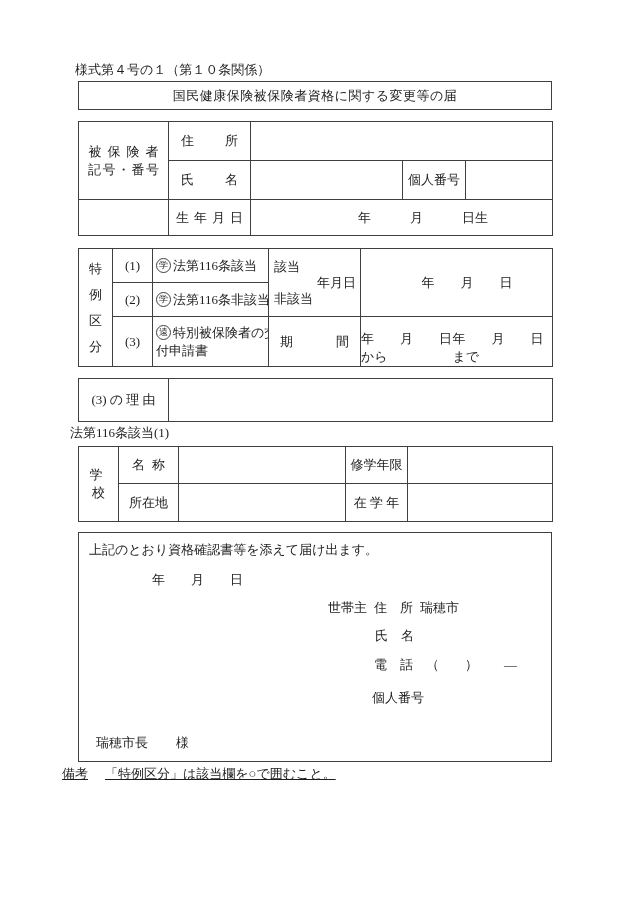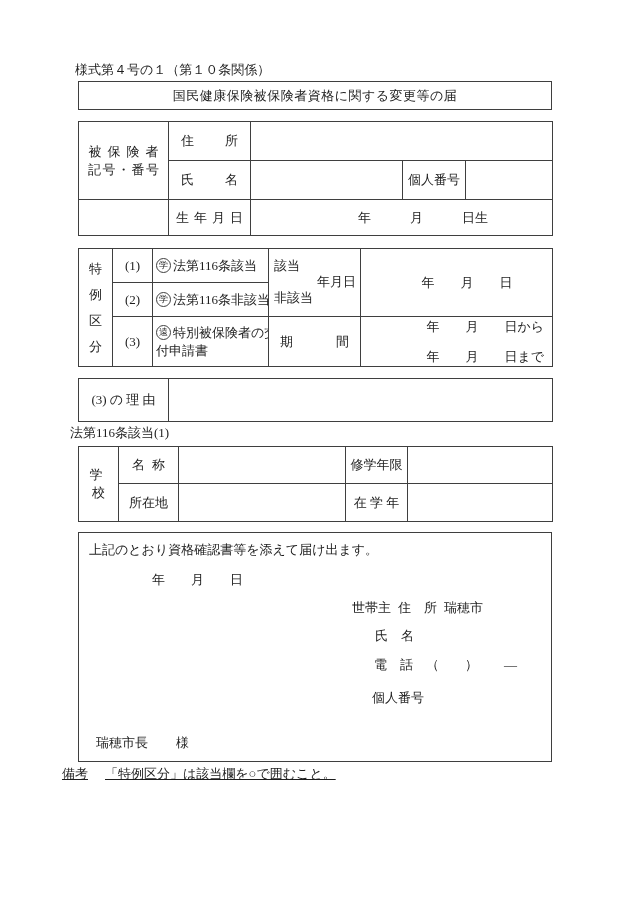--- a/index.html
+++ b/index.html
@@ -21,24 +21,24 @@
   .ls1{letter-spacing:1.5px;margin-right:-1.5px;}
   .ls5{letter-spacing:5px;margin-right:-5px;text-align:right;}
   .jus{display:flex;justify-content:space-between;padding:0 9px;}
   .vcol{display:flex;flex-direction:column;justify-content:space-evenly;align-items:center;height:112px;}
   .l1{display:flex;align-items:center;white-space:nowrap;}
   .l2:empty{display:none;}
   .circ{
     display:inline-flex;flex:none;width:13px;height:13px;border:1px solid #3f3f3f;border-radius:50%;
     font-size:9px;line-height:13px;justify-content:center;align-items:center;margin-right:2px;
   }
-  .dcell{display:flex;flex-direction:column;justify-content:center;height:100%;line-height:16px;padding:0 4px 0 5px;font-family:Liberation Mono, monospace;}
+  .dcell{display:flex;flex-direction:column;justify-content:center;height:100%;line-height:16px;padding:0 4px 0 5px;}
   .ta-l{text-align:left;}
   .ta-r{text-align:right;}
-  .pcell{display:flex;flex-direction:column;justify-content:space-between;align-items:flex-end;height:48px;padding-right:8px;}
+  .pcell{display:flex;flex-direction:row;justify-content:space-between;align-items:flex-end;height:48px;padding-right:8px;}
   .declbox{
     position:absolute;left:78px;top:532px;width:472px;height:228px;border:1px solid #3f3f3f;
   }
   .row{display:flex;align-items:center;}
   .footer{position:absolute;left:62px;top:765px;display:flex;gap:17px;text-decoration:underline;}
   .lawnote{position:absolute;left:62px;top:424px;margin-left:8px;}
   .formno{position:absolute;left:75px;top:61px;}
 </style>
 </head>
 <body>
@@ -207,21 +207,21 @@
       <td></td>
       <td class="tc">在 学 年</td>
       <td></td>
     </tr>
   </tbody>
     </table>
 
   <div class="declbox">
     <div class="abs" style="left:10px;top:8px;">上記のとおり資格確認書等を添えて届け出ます。</div>
     <div class="abs" style="left:73px;top:38px;">年　　月　　日</div>
-    <div class="abs row" style="left:249px;top:66px;gap:7px;margin-left:24px;">
+    <div class="abs row" style="left:249px;top:66px;gap:7px;">
       <span>世帯主</span>
       <span>住　所</span>
       <span>瑞穂市</span>
     </div>
     <div class="abs" style="left:296px;top:94px;">氏　名</div>
     <div class="abs" style="left:295px;top:123px;">電　話　（　　）　　―</div>
     <div class="abs" style="left:293px;top:156px;">個人番号</div>
     <div class="abs row" style="left:17px;top:201px;gap:28px;">
       <span>瑞穂市長</span>
       <span>様</span>

